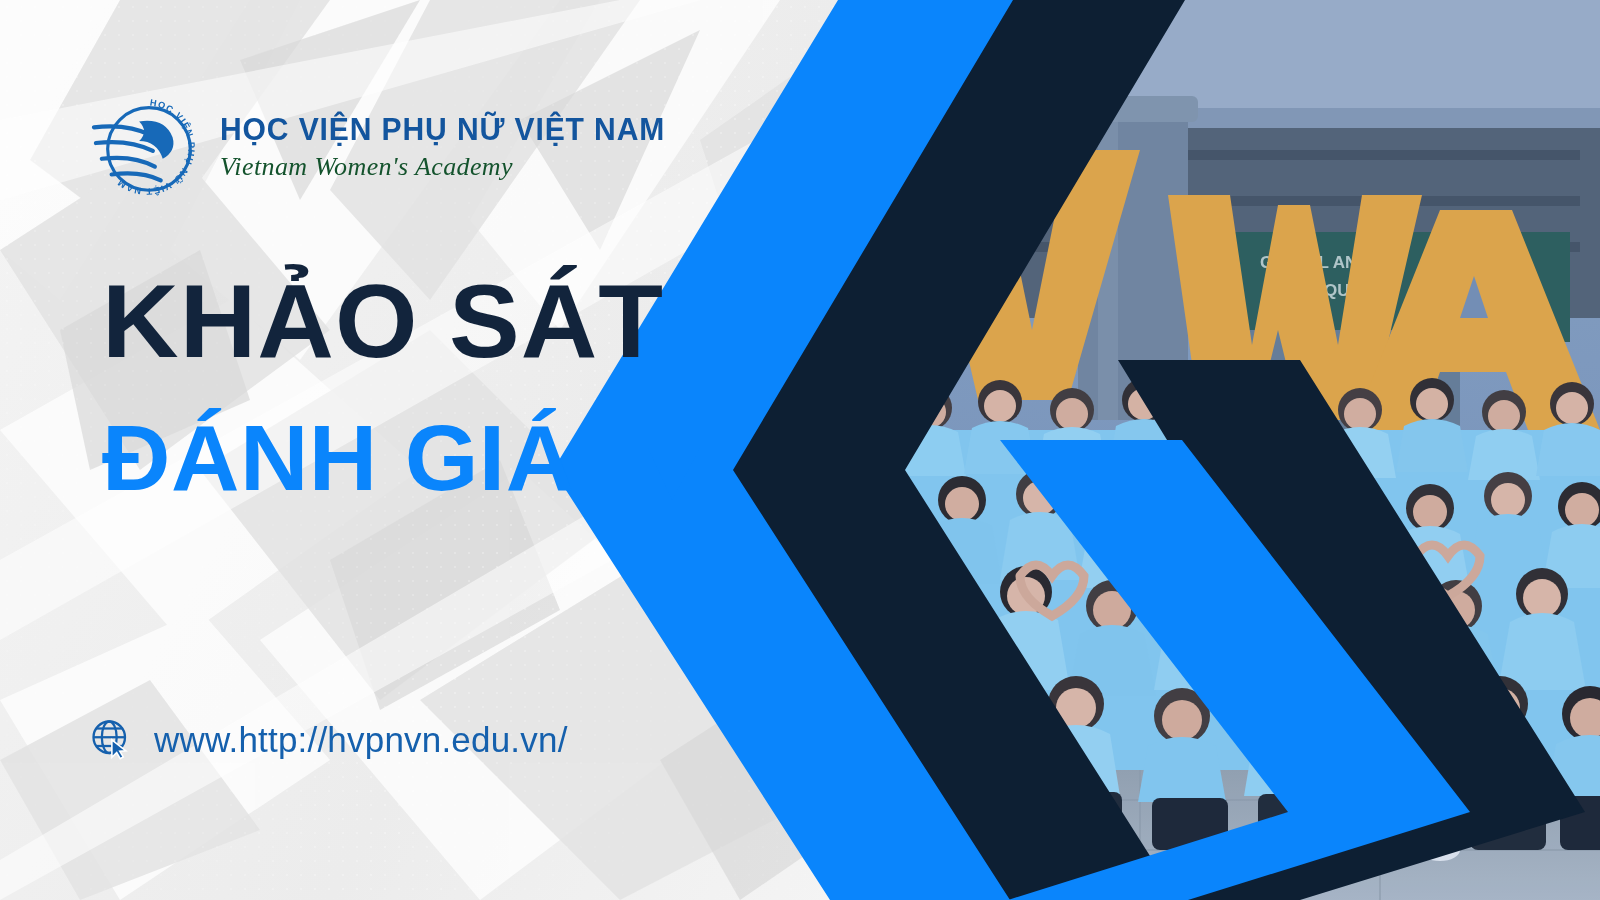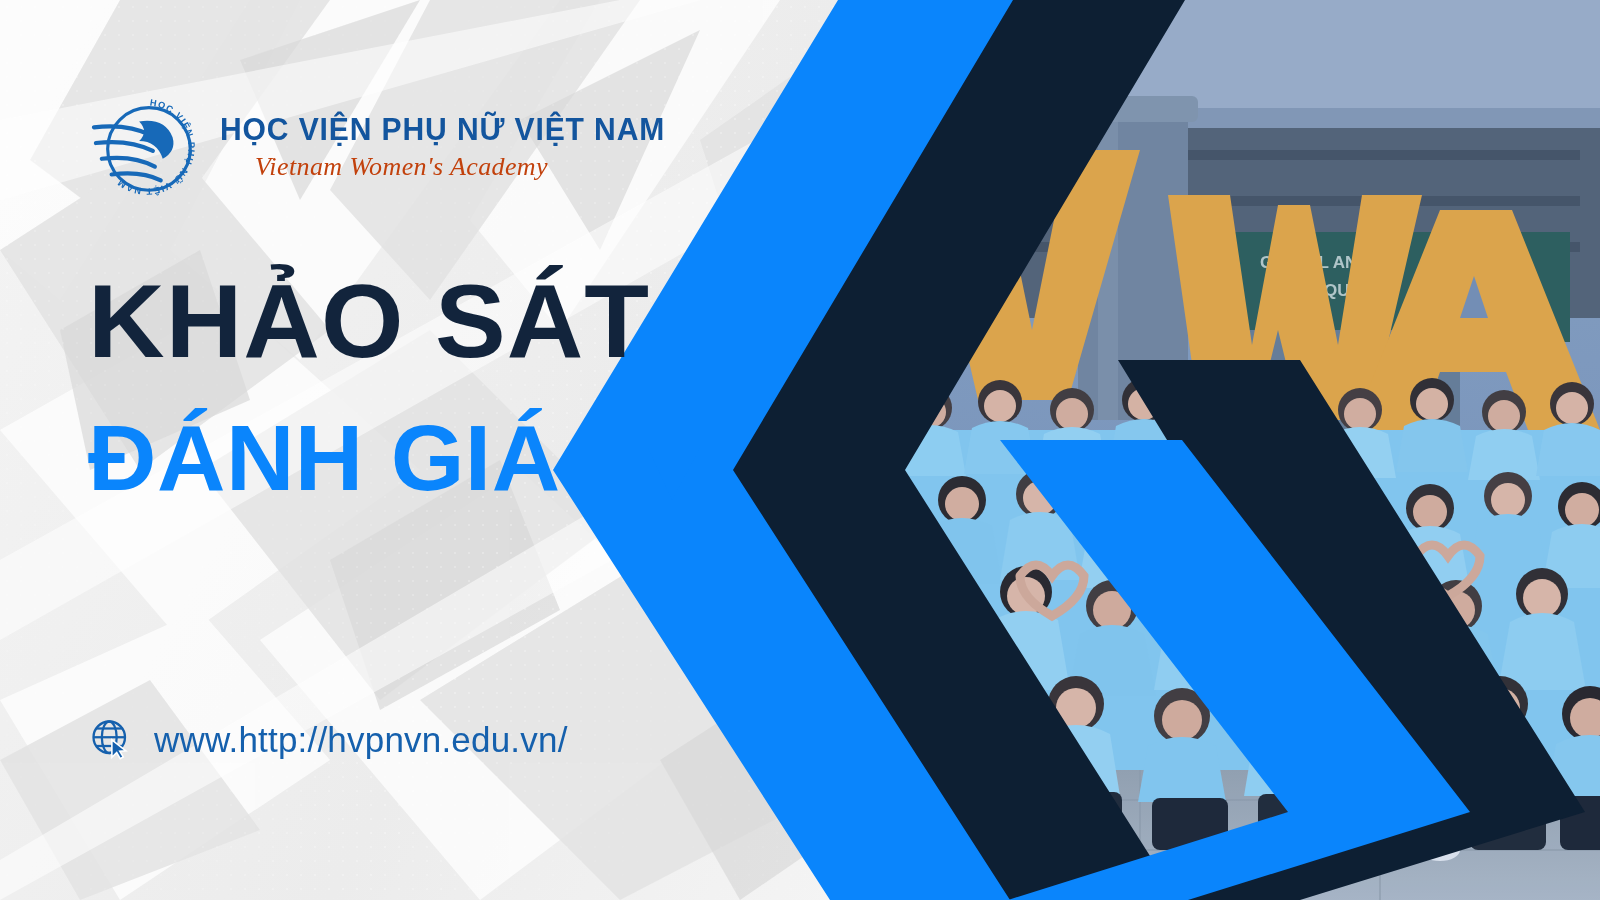--- a/index.html
+++ b/index.html
@@ -66,29 +66,28 @@
     letter-spacing: .9px;
     color: #13559e;
     white-space: nowrap;
     transform: scaleX(.97);
     transform-origin: left center;
   }
   .org-sub {
     font-family: "Liberation Serif", serif;
     font-style: italic;
     font-size: 26px;
-    color: #c2410c;
+    color: #14532d;
     margin-top: 9px;
     letter-spacing: .4px;
     white-space: nowrap;
-    margin-left: 35px;
-  }
-
-  
-  .headline { position: absolute; left: 88px; top: 268px; }
+  }
+
+  
+  .headline { position: absolute; left: 102px; top: 268px; }
   .hl-1 {
     font-family: "Liberation Sans", sans-serif;
     font-weight: 700;
     font-size: 104px;
     line-height: 1.02;
     letter-spacing: 1px;
     color: #12243c;
     transform: scaleX(1.02);
     transform-origin: left top;
     white-space: nowrap;

